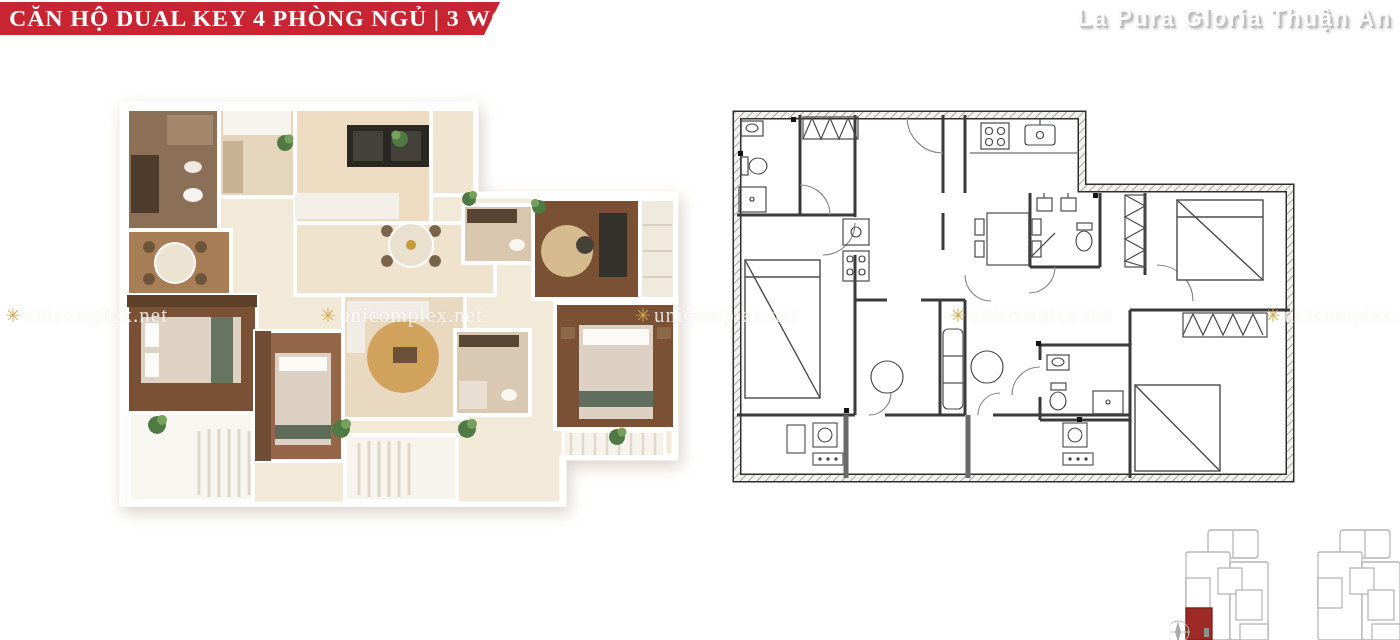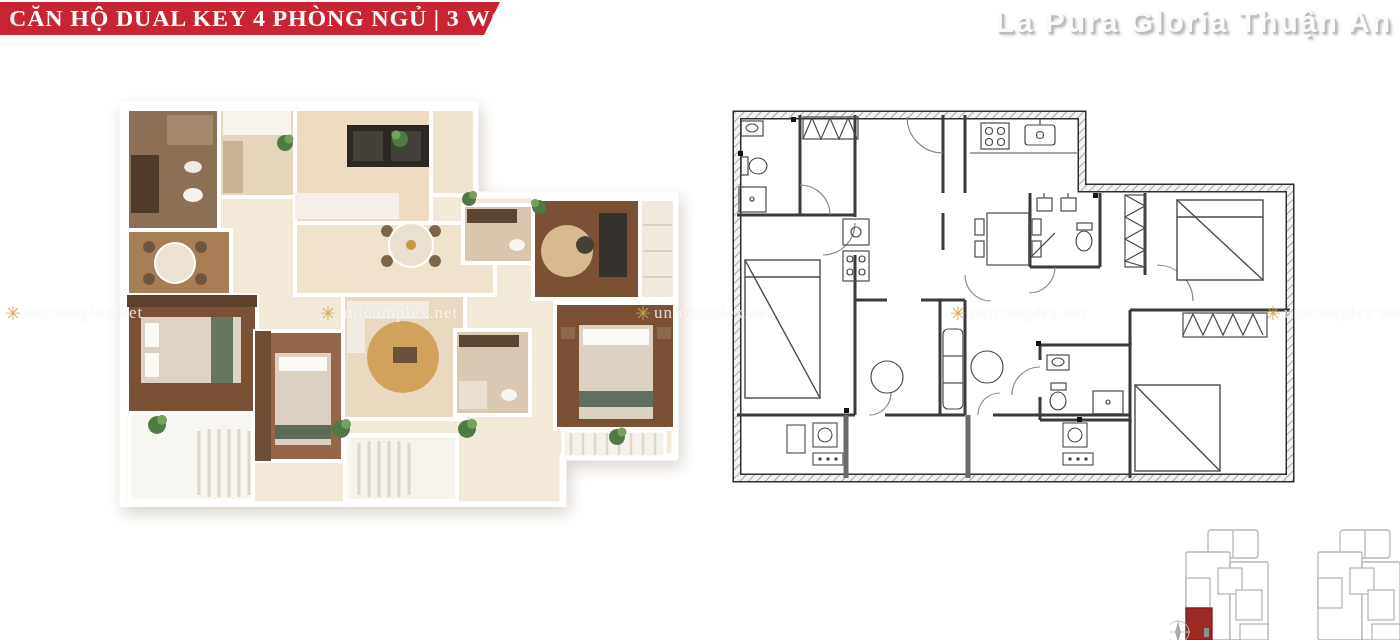--- a/index.html
+++ b/index.html
@@ -7,33 +7,33 @@
          font-family:"Liberation Sans","DejaVu Sans",sans-serif;}
 
   
   .banner{position:absolute;left:0;top:2px;width:500px;height:33px;background:#c92431;
           clip-path:polygon(0 0,100% 0,calc(100% - 16px) 100%,0 100%);
           display:flex;align-items:center;box-sizing:border-box;padding-left:9px;}
   .banner span{font-family:"Liberation Serif","DejaVu Serif",serif;font-weight:700;
                font-size:24px;letter-spacing:.8px;color:#ffffff;white-space:nowrap;}
 
   
-  .project{position:absolute;top:5px;right:8px;font-size:30px;font-weight:700;
+  .project{position:absolute;top:5px;right:8px;font-size:23px;font-weight:700;
            letter-spacing:2px;color:#fbfbfb;white-space:nowrap;
            text-shadow:2px 2px 0 #bdbdbd,3px 3px 3px rgba(130,130,130,.55);}
 
   
   .plan3d{position:absolute;left:115px;top:95px;filter:drop-shadow(3px 6px 8px rgba(120,95,70,.28));}
   .plan2d{position:absolute;left:725px;top:105px;}
   .siteplan{position:absolute;left:1170px;top:518px;}
 
   
   .wm{position:absolute;top:303px;display:flex;align-items:center;gap:3px;z-index:5;pointer-events:none;}
   .wm .ic{font-size:19px;color:#d2a84c;opacity:.95;line-height:1;}
-  .wm .tx{font-family:"Liberation Serif","DejaVu Serif",serif;font-size:17px;letter-spacing:1px;
+  .wm .tx{font-family:"Liberation Serif","DejaVu Serif",serif;font-size:21px;letter-spacing:1px;
           color:rgba(255,255,255,.78);text-shadow:0 0 2px rgba(150,140,120,.18);}
 </style>
 </head>
 <body>
 
 <div class="stage">
 
   <div class="banner">
     <span>CĂN HỘ DUAL KEY 4 PHÒNG NGỦ | 3 WC</span>
   </div>

